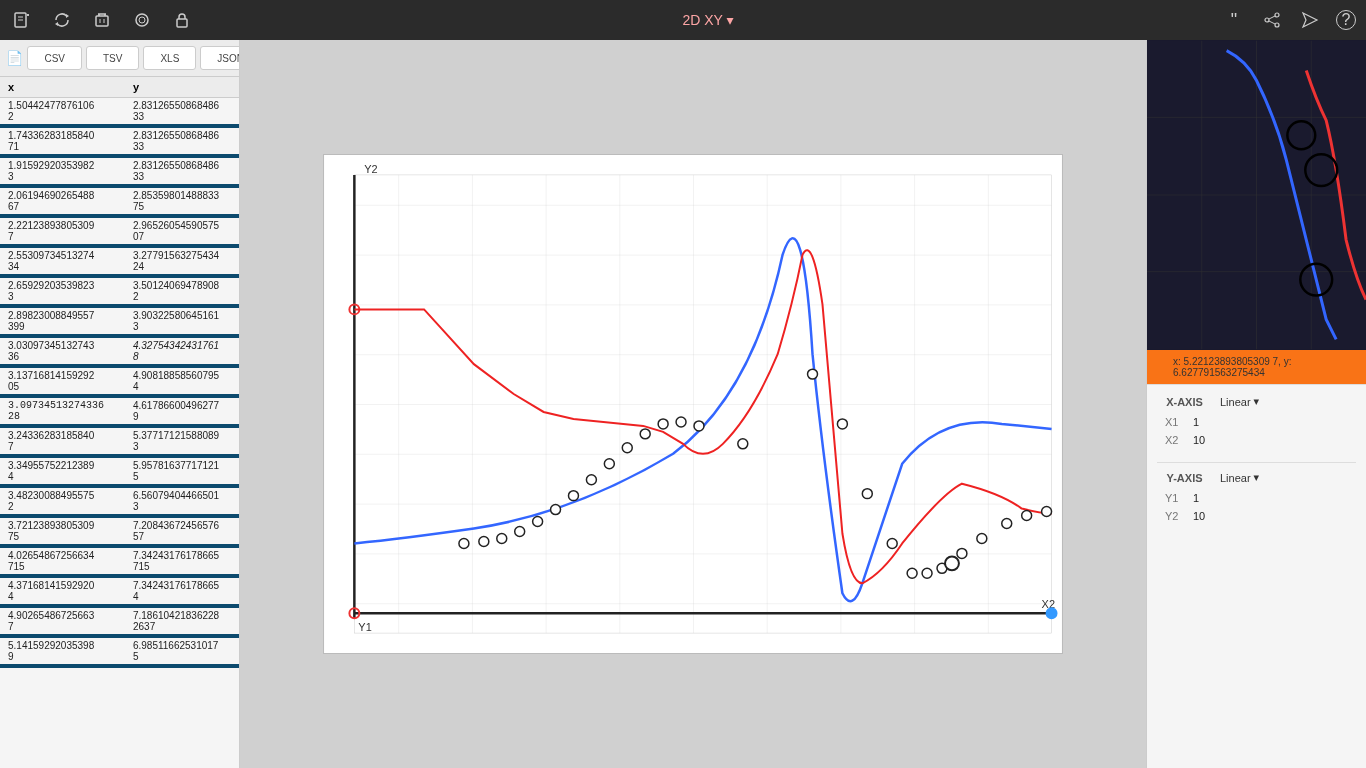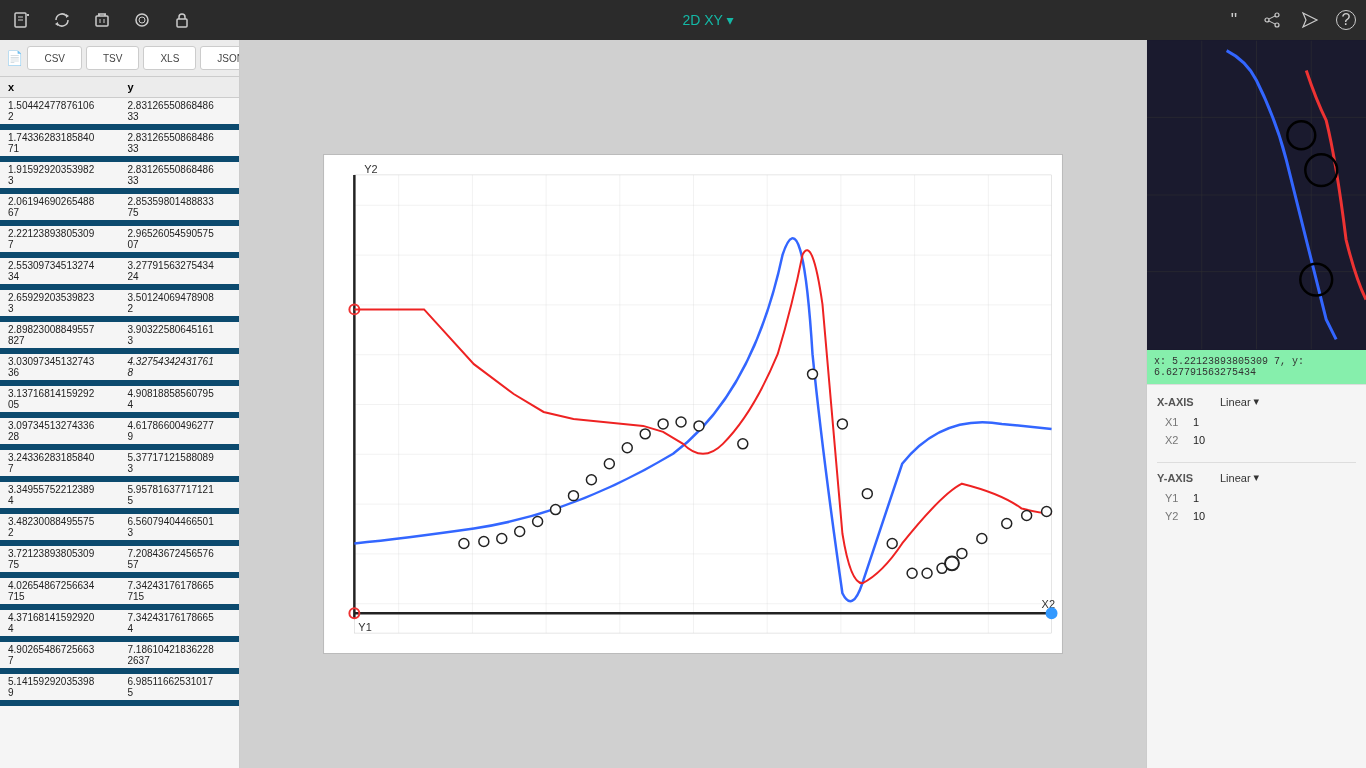--- a/index.html
+++ b/index.html
@@ -25,21 +25,21 @@
       width: 24px;
       height: 24px;
     }
     .toolbar-center {
       flex: 1;
       display: flex;
       justify-content: center;
       align-items: center;
     }
     .view-selector {
-      color: #14b8a6;
+      color: #fca5a5;
       font-size: 14px;
       display: flex;
       align-items: center;
       gap: 6px;
       cursor: pointer;
     }
     .toolbar-right {
       display: flex;
       align-items: center;
       gap: 14px;
@@ -92,21 +92,21 @@
       padding: 4px 8px;
       text-align: left;
       font-weight: bold;
       font-size: 11px;
       position: sticky;
       top: 0;
     }
     #data-table tbody td {
       padding: 2px 8px;
       font-size: 10px;
-      border-bottom: 6px solid #0c4a6e;
+      border-bottom: 4px solid #0c4a6e;
       color: #222;
     }
 
     
     #center-panel {
       flex: 1;
       display: flex;
       align-items: center;
       justify-content: center;
       background: #d0d0d0;
@@ -139,40 +139,40 @@
       background: #1a1a2e;
       position: relative;
       overflow: hidden;
       flex-shrink: 0;
     }
     #preview-svg {
       width: 100%;
       height: 100%;
     }
     #coord-display {
-      padding: 6px 7px;
+      padding: 6px 26px;
       font-size: 10px;
       color: #333;
-      background: #86efac;
+      background: #f97316;
       border-bottom: 1px solid #ddd;
-      font-family: Liberation Mono, monospace;
     }
     #axis-controls {
       padding: 10px;
       flex: 1;
       overflow-y: auto;
     }
     .axis-section {
       margin-bottom: 16px;
     }
     .axis-header {
       display: flex;
       align-items: center;
       gap: 8px;
       margin-bottom: 8px;
+      text-align: center;
     }
     .axis-label {
       font-weight: bold;
       font-size: 11px;
       color: #555;
       width: 55px;
     }
     .axis-type-select {
       font-size: 11px;
       color: #333;
@@ -328,38 +328,38 @@
 24</td>
             </tr>
             <tr>
               <td style="white-space: pre;">2.65929203539823
 3</td>
               <td style="white-space: pre;">3.50124069478908
 2</td>
             </tr>
             <tr>
               <td style="white-space: pre;">2.89823008849557
-827</td>
+399</td>
               <td style="white-space: pre;">3.90322580645161
 3</td>
             </tr>
             <tr>
               <td style="white-space: pre;">3.03097345132743
 36</td>
               <td style="white-space: pre; font-style: italic;">4.32754342431761
 8</td>
             </tr>
             <tr>
               <td style="white-space: pre;">3.13716814159292
 05</td>
               <td style="white-space: pre;">4.90818858560795
 4</td>
             </tr>
             <tr>
-              <td style="white-space: pre;">3.09734513274336
+              <td style="white-space: pre; font-family: Liberation Mono, monospace;">3.09734513274336
 28</td>
               <td style="white-space: pre;">4.61786600496277
 9</td>
             </tr>
             <tr>
               <td style="white-space: pre;">3.24336283185840
 7</td>
               <td style="white-space: pre;">5.37717121588089
 3</td>
             </tr>

